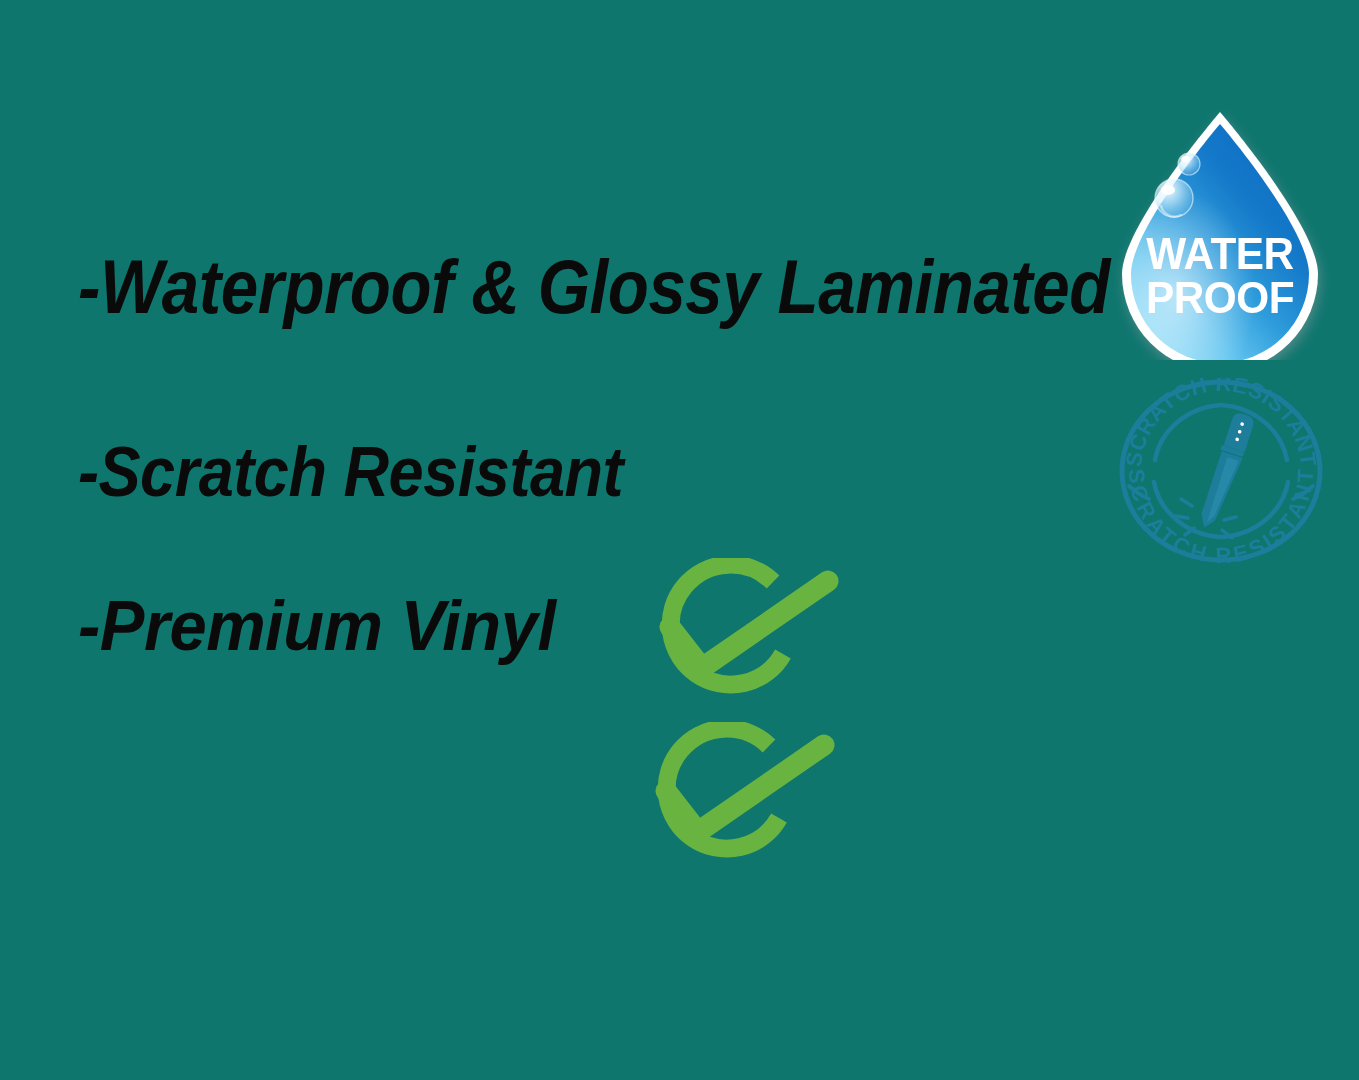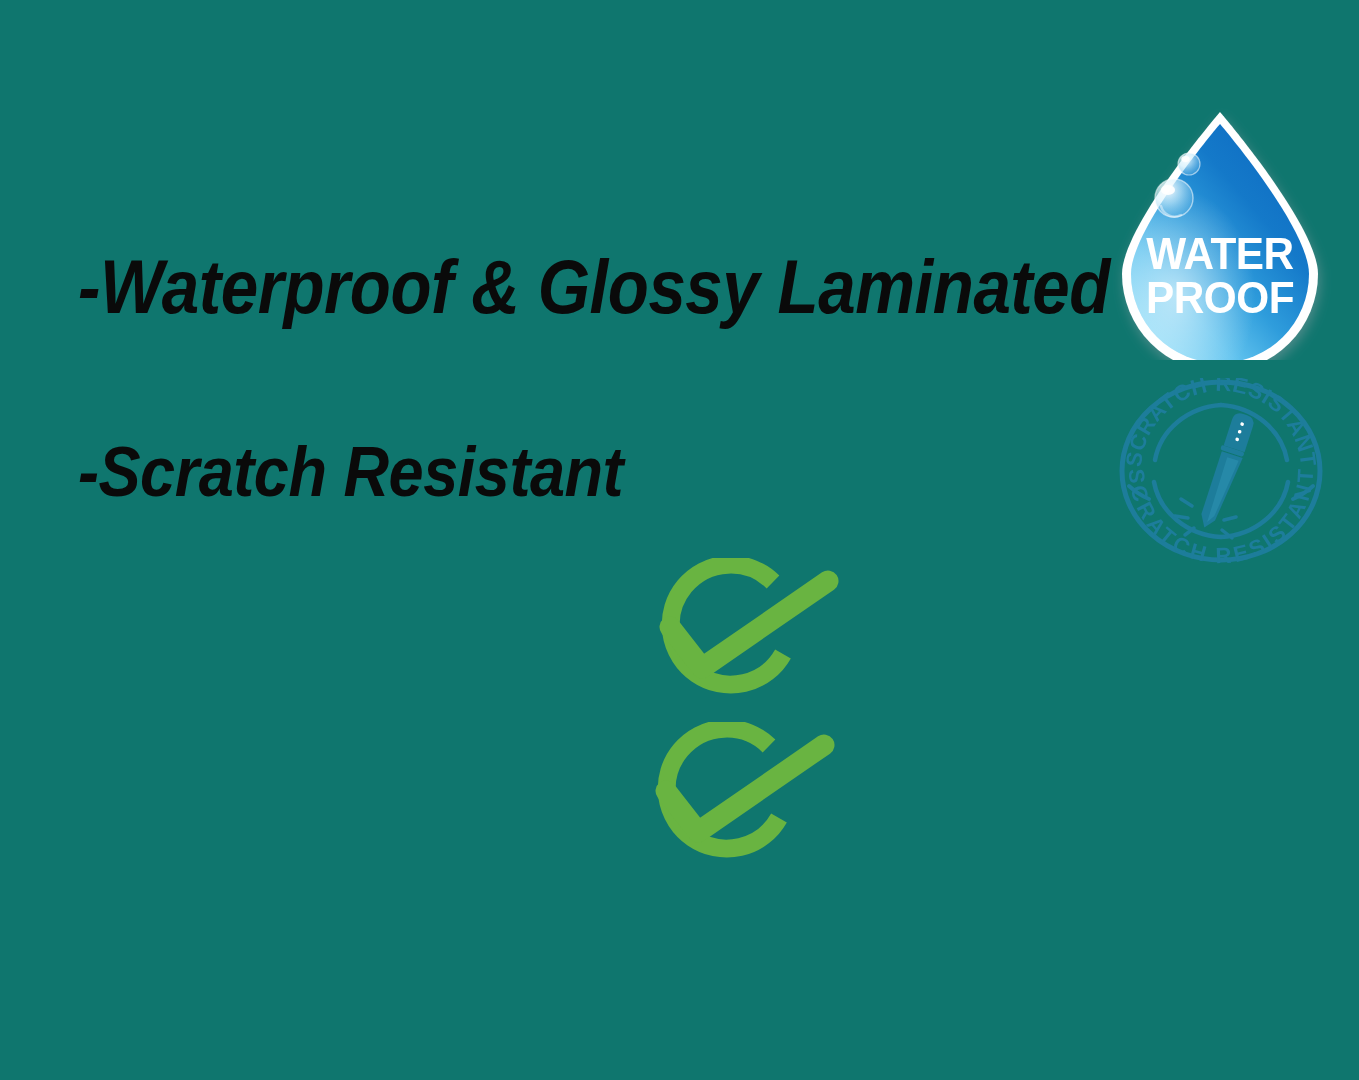--- a/index.html
+++ b/index.html
@@ -147,20 +147,23 @@
   <div class="feature-list">
 
     <div class="feature-row row-1">
       <span class="feature-text">-Waterproof &amp; Glossy Laminated</span>
     </div>
 
     <div class="feature-row row-2">
       <span class="feature-text">-Scratch Resistant</span>
     </div>
 
+    <div class="feature-row row-3">
+      <span class="feature-text">-Premium Vinyl</span>
+    </div>
 
 
   </div>
 
   <div class="waterproof-badge">
     <svg viewBox="0 0 228 252" xmlns="http://www.w3.org/2000/svg">
       <defs>
         <linearGradient id="dropGrad" x1="0.85" y1="0.08" x2="0.12" y2="0.92">
           <stop offset="0%" stop-color="#0e6cc2"></stop>
           <stop offset="28%" stop-color="#1479c9"></stop>

